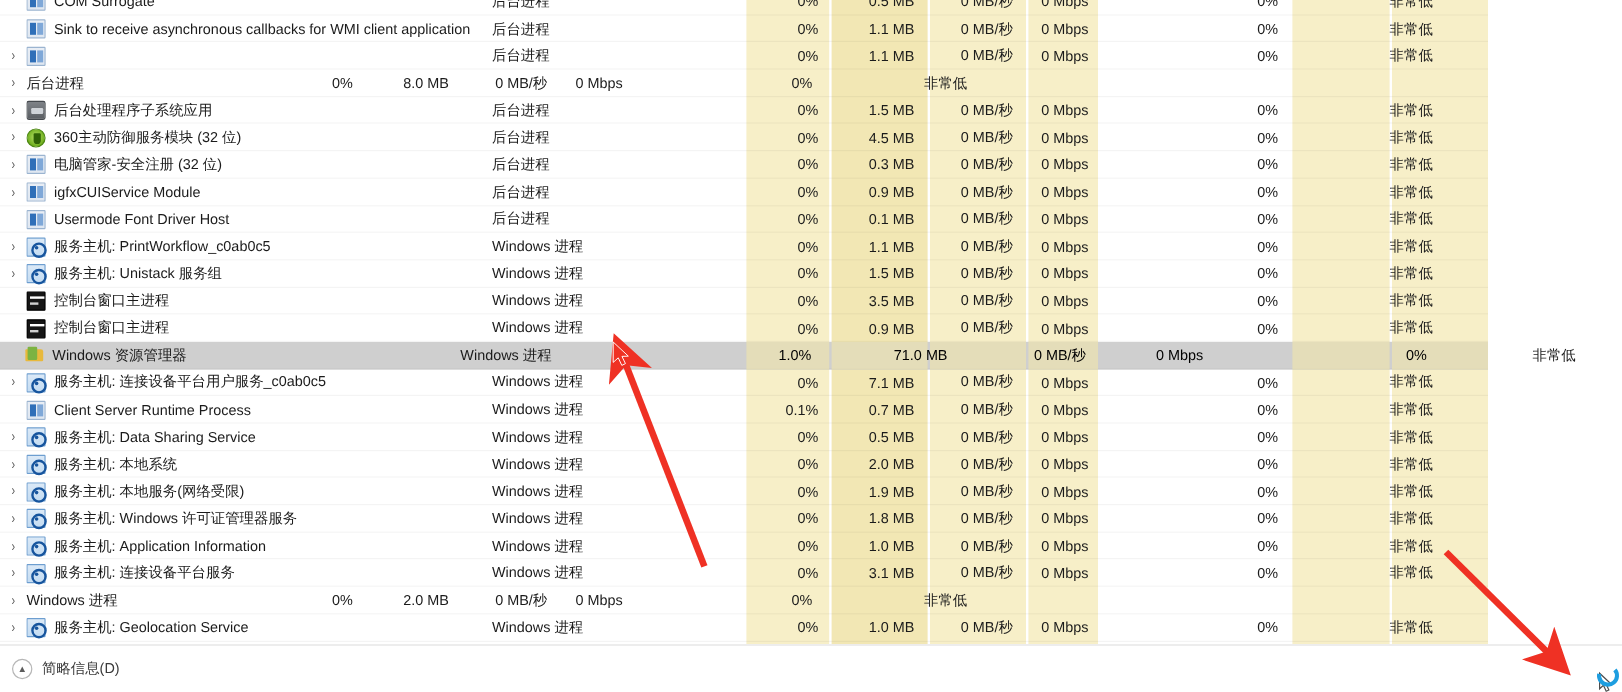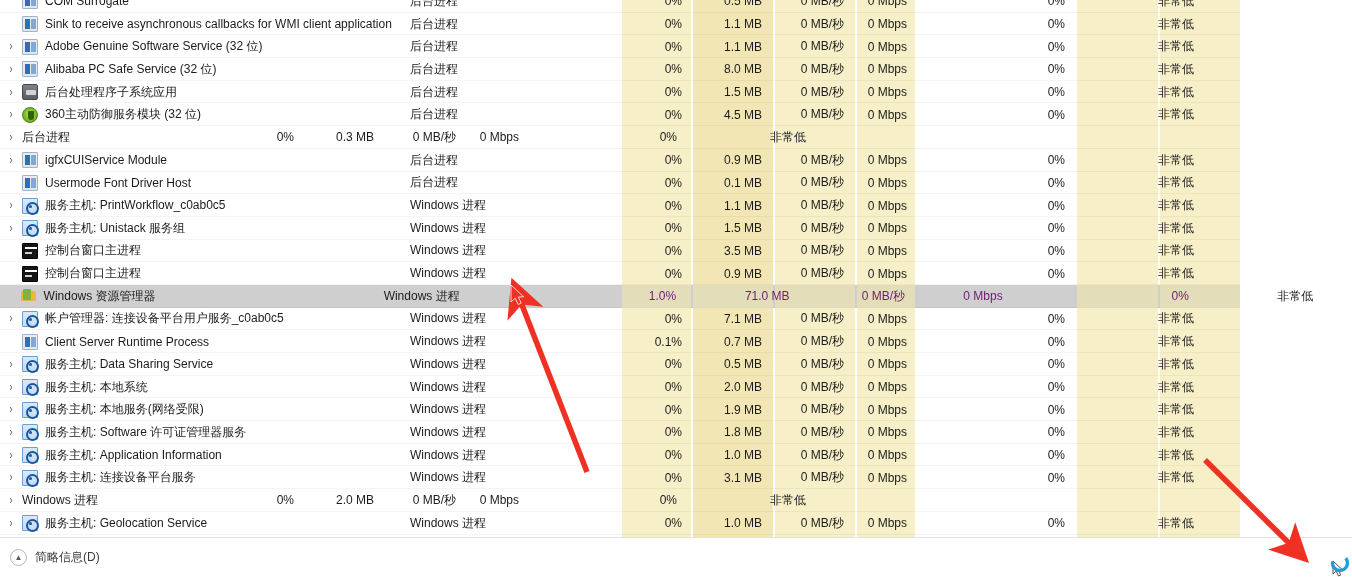--- a/index.html
+++ b/index.html
@@ -47,21 +47,21 @@
     font-size: 12px;
     color: #1b1b1b;
     white-space: nowrap;
   }
   .row.selected .row-hl {
     position: absolute; left: 0; top: 0;
     width: 1240px; height: 100%;
     background: #cfcfcf;
   }
   .row.selected .cell { position: relative; z-index: 2; }
-  .row.selected .cell.num { color: #701a75; margin-left: 38px; }
+  .row.selected .cell.num { color: #000000; margin-left: 38px; }
   .row.selected .tintcell { background: rgba(236,226,176,.72); }
 
   .row .sep {
     position: absolute; left: 0; bottom: 0;
     width: 1240px; height: 1px;
     background: rgba(0,0,0,0.045);
   }
 
   .cell { position: relative; z-index: 1; height: 100%; display: flex; align-items: center; }
   .tintcell { position: absolute; top:0; bottom:0; z-index:0; }
@@ -215,21 +215,20 @@
             <span>非常低</span>
           </div>
         </div>
         <div class="row">
           <div class="sep"></div>
           <div class="cell c-chev">
             <span class="chev">›</span>
           </div>
           <div class="cell c-name">
             <span class="picon ic-blue"></span>
-            <span>Adobe Genuine Software Service (32 位)</span>
           </div>
           <div class="cell c-type">
             <span>后台进程</span>
           </div>
           <div class="cell num c-cpu">
             <span>0%</span>
           </div>
           <div class="cell num c-mem">
             <span>1.1 MB</span>
           </div>
@@ -246,24 +245,20 @@
             <span></span>
           </div>
           <div class="cell c-power">
             <span>非常低</span>
           </div>
         </div>
         <div class="row">
           <div class="sep"></div>
           <div class="cell c-chev">
             <span class="chev">›</span>
-          </div>
-          <div class="cell c-name">
-            <span class="picon ic-blue"></span>
-            <span>Alibaba PC Safe Service (32 位)</span>
           </div>
           <div class="cell c-type">
             <span>后台进程</span>
           </div>
           <div class="cell num c-cpu">
             <span>0%</span>
           </div>
           <div class="cell num c-mem">
             <span>8.0 MB</span>
           </div>
@@ -348,20 +343,24 @@
             <span></span>
           </div>
           <div class="cell c-power">
             <span>非常低</span>
           </div>
         </div>
         <div class="row">
           <div class="sep"></div>
           <div class="cell c-chev">
             <span class="chev">›</span>
+          </div>
+          <div class="cell c-name">
+            <span class="picon ic-blue"></span>
+            <span>电脑管家-安全注册 (32 位)</span>
           </div>
           <div class="cell c-type">
             <span>后台进程</span>
           </div>
           <div class="cell num c-cpu">
             <span>0%</span>
           </div>
           <div class="cell num c-mem">
             <span>0.3 MB</span>
           </div>
@@ -626,21 +625,21 @@
             <span>非常低</span>
           </div>
         </div>
         <div class="row">
           <div class="sep"></div>
           <div class="cell c-chev">
             <span class="chev">›</span>
           </div>
           <div class="cell c-name">
             <span class="picon ic-gear"></span>
-            <span>帐户管理器: 连接设备平台用户服务_c0ab0c5</span>
+            <span>服务主机: 连接设备平台用户服务_c0ab0c5</span>
           </div>
           <div class="cell c-type">
             <span>Windows 进程</span>
           </div>
           <div class="cell num c-cpu">
             <span>0%</span>
           </div>
           <div class="cell num c-mem">
             <span>7.1 MB</span>
           </div>
@@ -796,21 +795,21 @@
             <span>非常低</span>
           </div>
         </div>
         <div class="row">
           <div class="sep"></div>
           <div class="cell c-chev">
             <span class="chev">›</span>
           </div>
           <div class="cell c-name">
             <span class="picon ic-gear"></span>
-            <span>服务主机: Software 许可证管理器服务</span>
+            <span>服务主机: Windows 许可证管理器服务</span>
           </div>
           <div class="cell c-type">
             <span>Windows 进程</span>
           </div>
           <div class="cell num c-cpu">
             <span>0%</span>
           </div>
           <div class="cell num c-mem">
             <span>1.8 MB</span>
           </div>

